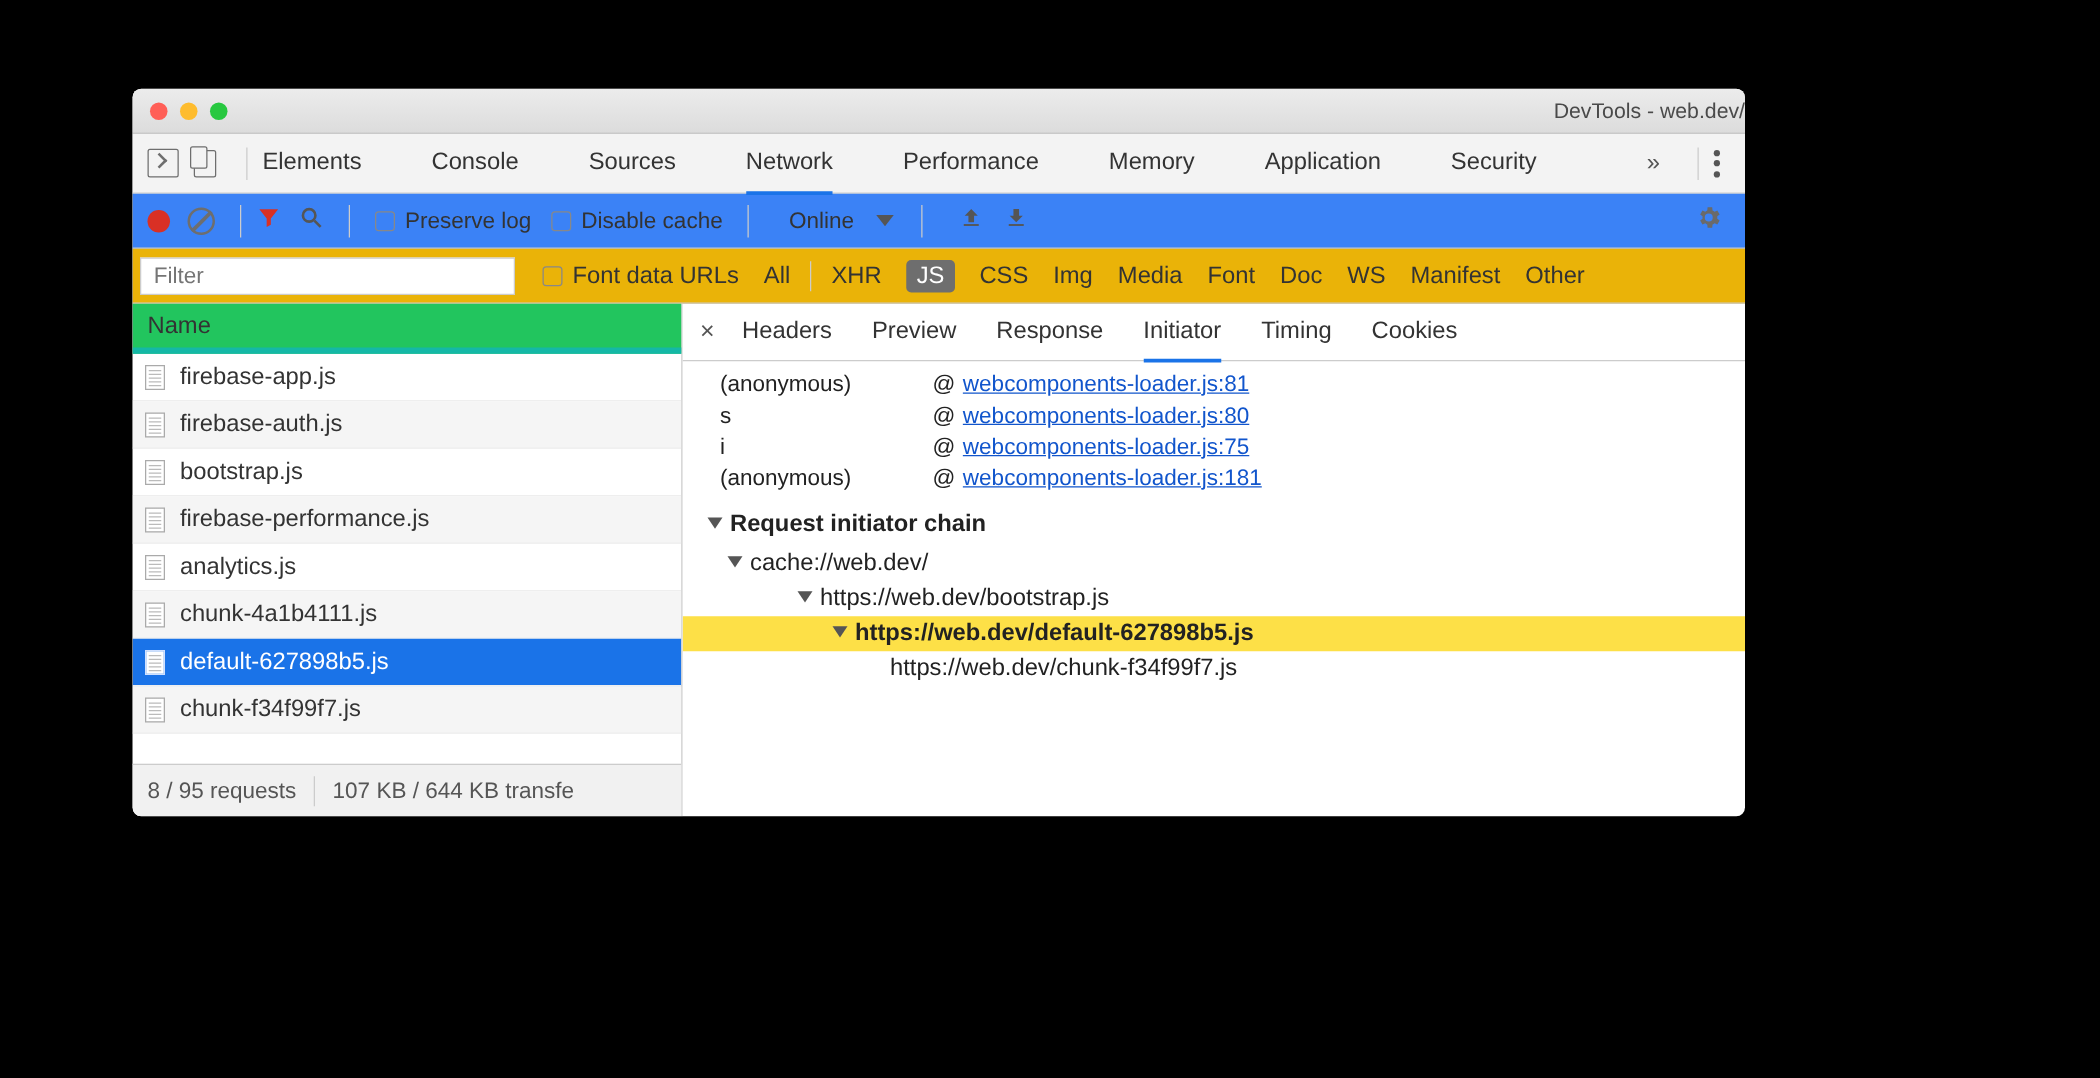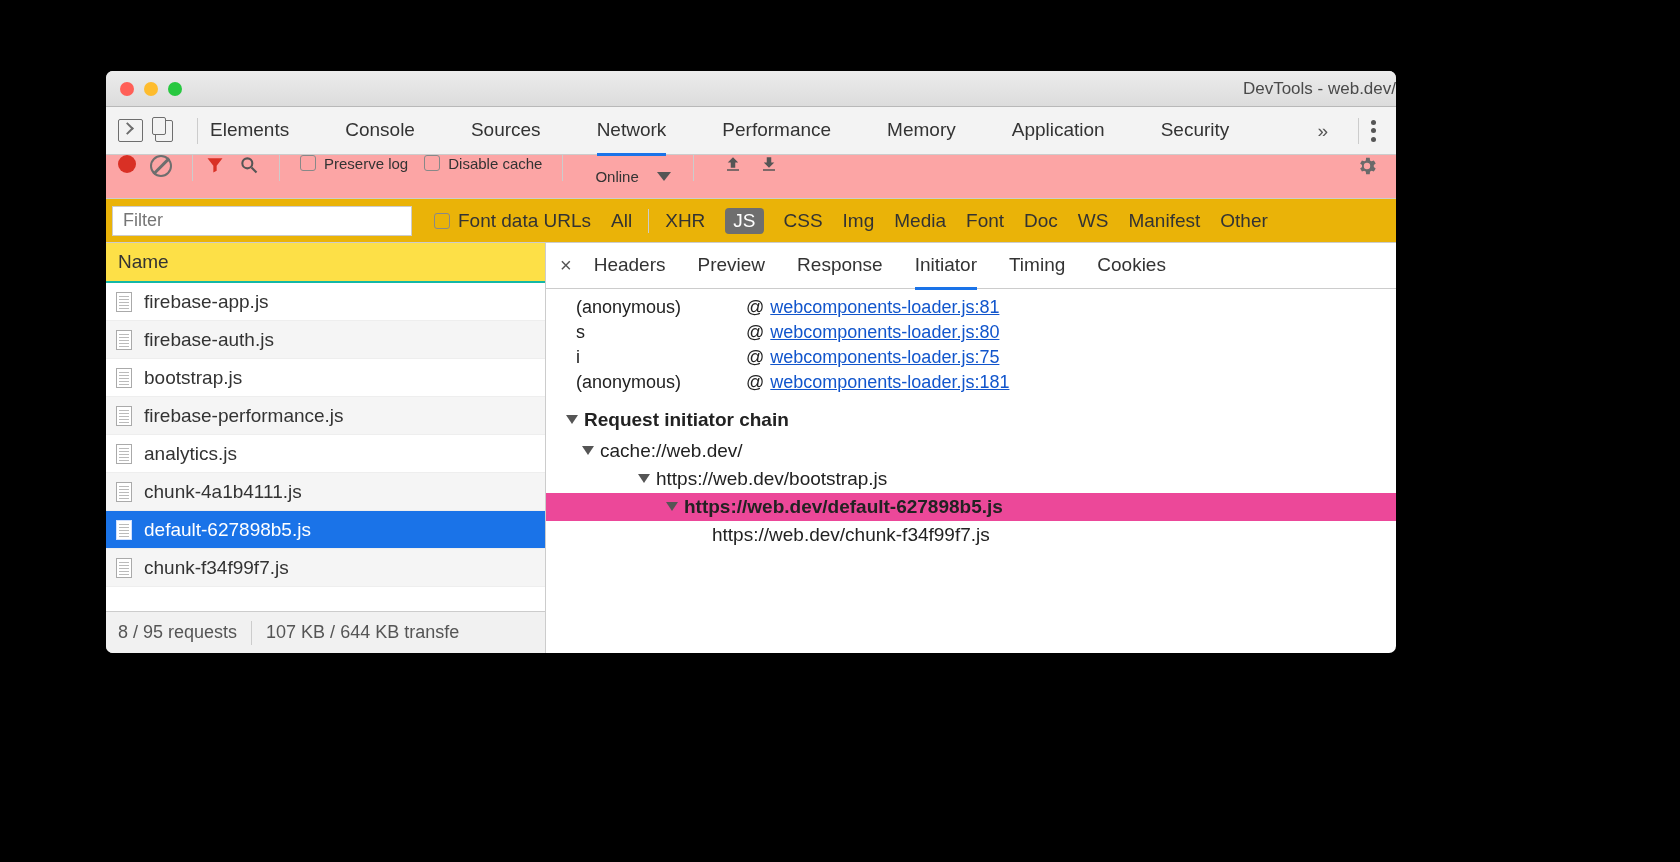--- a/index.html
+++ b/index.html
@@ -14,21 +14,21 @@
 .pick{width:25px;height:23px;border:1.5px solid #6e6e6e;border-radius:2px;position:relative;margin-right:12px}
 .pick::after{content:"";position:absolute;width:7px;height:7px;left:4px;top:4px;border-right:2px solid #6e6e6e;border-bottom:2px solid #6e6e6e;transform:rotate(-45deg)}
 .device{width:18px;height:22px;border:1.5px solid #6e6e6e;border-radius:2px;margin-right:12px;position:relative}
 .device::after{content:"";position:absolute;left:-4px;top:-4px;right:6px;bottom:6px;border:1.5px solid #6e6e6e;border-radius:2px;background:#f3f3f3}
 .vbar{width:1px;height:26px;background:#ccc;margin:0 12px}
 .tab{margin-right:36px;cursor:pointer;padding:12px 0}
 .tab.active{color:#333;border-bottom:3px solid #1a73e8;margin-bottom:-1px}
 .expand{margin-left:auto;margin-right:18px;color:#555}
 .kebab{width:5px;height:22px;display:flex;flex-direction:column;justify-content:space-between;margin-right:8px}
 .kebab span{width:5px;height:5px;background:#555;border-radius:50%}
-.toolbar{height:44px;background:#fca5a5;border-bottom:1px solid #ccc;display:flex;padding:0 12px;font-size:15px;color:#333}
+.toolbar{height:44px;background:#3b82f6;border-bottom:1px solid #ccc;display:flex;align-items:center;padding:0 12px;font-size:18px;color:#333}
 .rec{width:18px;height:18px;background:#d93025;border-radius:50%;margin-right:14px}
 .noentry{width:22px;height:22px;border:2.5px solid #6e6e6e;border-radius:50%;position:relative;margin-right:8px}
 .noentry::after{content:"";position:absolute;width:2.5px;height:22px;background:#6e6e6e;transform:rotate(45deg);left:8px;top:-2px}
 .funnel{margin-right:14px;color:#d93025}
 .funnel svg{width:20px;height:20px}
 .mag{margin-right:8px;color:#555}
 .mag svg{width:20px;height:20px}
 .cbox{width:16px;height:16px;border:1.5px solid #888;border-radius:3px;margin-right:8px;margin-left:8px}
 .cblbl{margin-right:8px}
 .select{display:flex;align-items:center;padding:0 10px;margin-left:10px}
@@ -37,21 +37,21 @@
 .uparr svg,.dnarr svg{width:18px;height:18px}
 .gear{margin-left:auto;margin-right:6px;color:#6a6a6a}
 .gear svg{width:22px;height:22px}
 .filterbar{height:44px;background:#eab308;border-bottom:1px solid #ccc;display:flex;align-items:center;padding:0 6px;font-size:19px;color:#333}
 .filterinp{width:300px;height:30px;border:1px solid #ccc;background:#fff;padding:0 10px;font-size:18px;margin-right:14px;color:#888}
 .ftab{margin:0 10px;cursor:pointer}
 .ftab.pill{background:#6e6e6e;color:#fff;padding:2px 8px;border-radius:4px}
 .fsep{width:1px;height:24px;background:#ccc;margin:0 6px}
 .body{display:flex;height:calc(100% - 36px - 48px - 44px - 44px)}
 .left{width:440px;display:flex;flex-direction:column;border-right:1px solid #ccc}
-.colhdr{height:40px;background:#fde047;border-bottom:2px solid #14b8a6;display:flex;align-items:center;padding:0 12px;font-size:19px;color:#333}
+.colhdr{height:40px;background:#22c55e;border-bottom:5px solid #14b8a6;display:flex;align-items:center;padding:0 12px;font-size:19px;color:#333}
 .rows{flex:1;overflow:auto}
 .row{height:38px;display:flex;align-items:center;padding:0 10px;font-size:19px;color:#333;border-bottom:1px solid #eee}
 .row.sel{background:#1a73e8;color:#fff}
 .row.alt{background:#f5f5f5}
 .doc{width:16px;height:20px;border:1px solid #aaa;margin-right:12px;background:linear-gradient(#fff,#fff);position:relative}
 .doc::before{content:"";position:absolute;left:2px;right:2px;top:3px;height:1px;background:#bbb;box-shadow:0 3px 0 #bbb,0 6px 0 #bbb,0 9px 0 #bbb,0 12px 0 #bbb}
 .row.sel .doc{border-color:#cfe0ff}
 .status{height:42px;border-top:1px solid #ccc;background:#f1f1f1;display:flex;align-items:center;padding:0 12px;font-size:18px;color:#555}
 .status .ssep{margin:0 14px;width:1px;height:24px;background:#ccc}
 .right{flex:1;display:flex;flex-direction:column;overflow:hidden}
@@ -63,21 +63,21 @@
 .csline{display:flex;padding:2px 30px}
 .csfn{width:170px;color:#222}
 .csloc{color:#222}
 .csloc .at{margin-right:6px}
 .csloc a{color:#1155cc;text-decoration:underline}
 .sect{font-family:Helvetica,Arial,sans-serif;font-weight:bold;font-size:19px;padding:14px 20px 6px;color:#222}
 .tri{display:inline-block;width:0;height:0;border-left:6px solid transparent;border-right:6px solid transparent;border-top:9px solid #555;margin-right:6px;vertical-align:2px}
 .chain{font-family:Helvetica,Arial,sans-serif;font-size:19px;color:#222}
 .chline{padding:3px 0 3px 36px}
 .chline .indent{display:inline-block}
-.chline.hl{background:#ec4899;font-weight:bold}
+.chline.hl{background:#fde047;font-weight:bold}
 </style>
 </head>
 <body>
 
 <div class="win">
   <div class="titlebar">
     <div class="lights">
       <div class="light l-red"></div>
       <div class="light l-yel"></div>
       <div class="light l-grn"></div>

